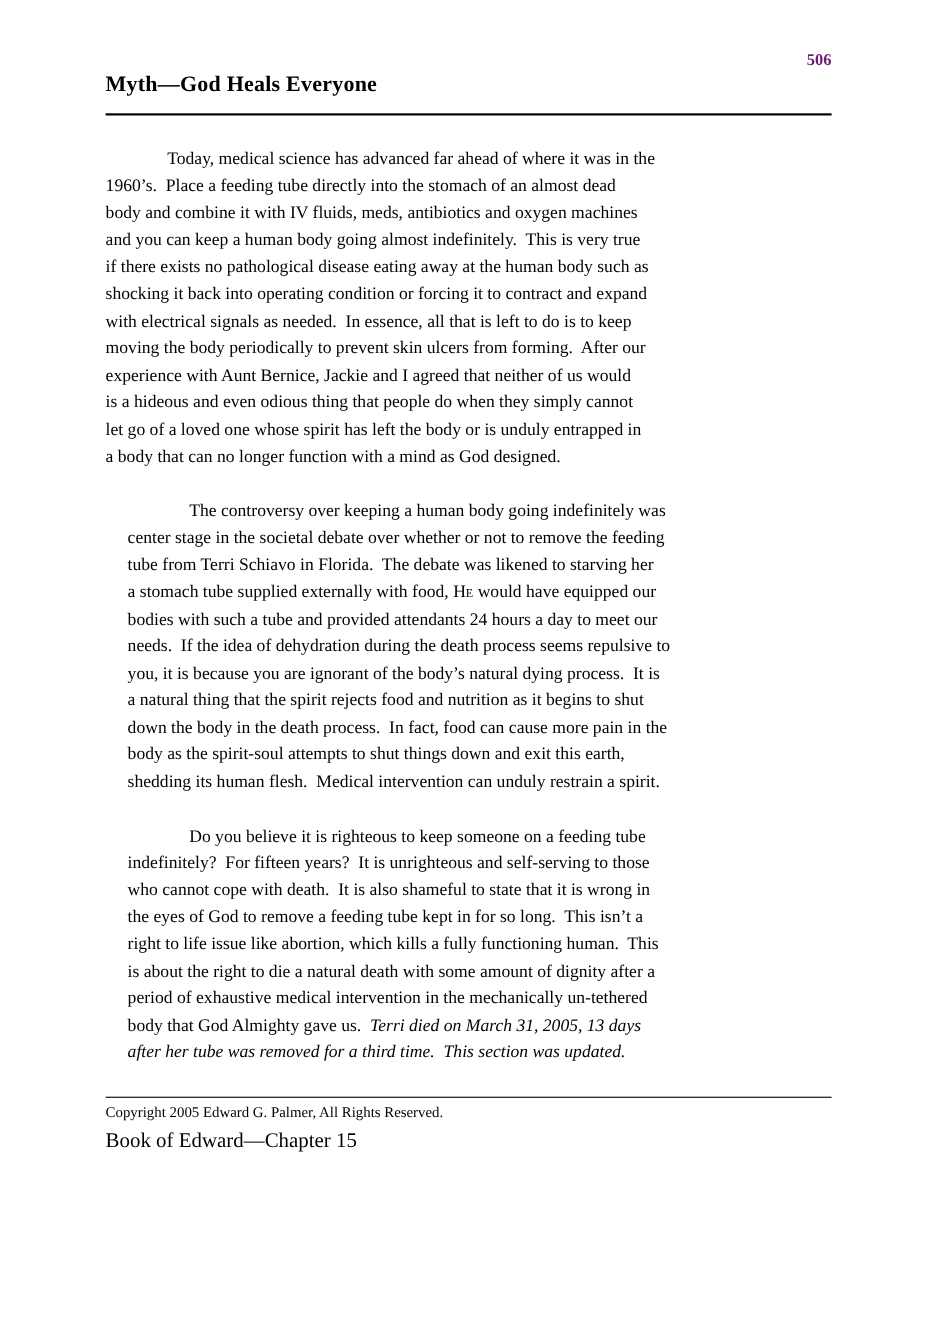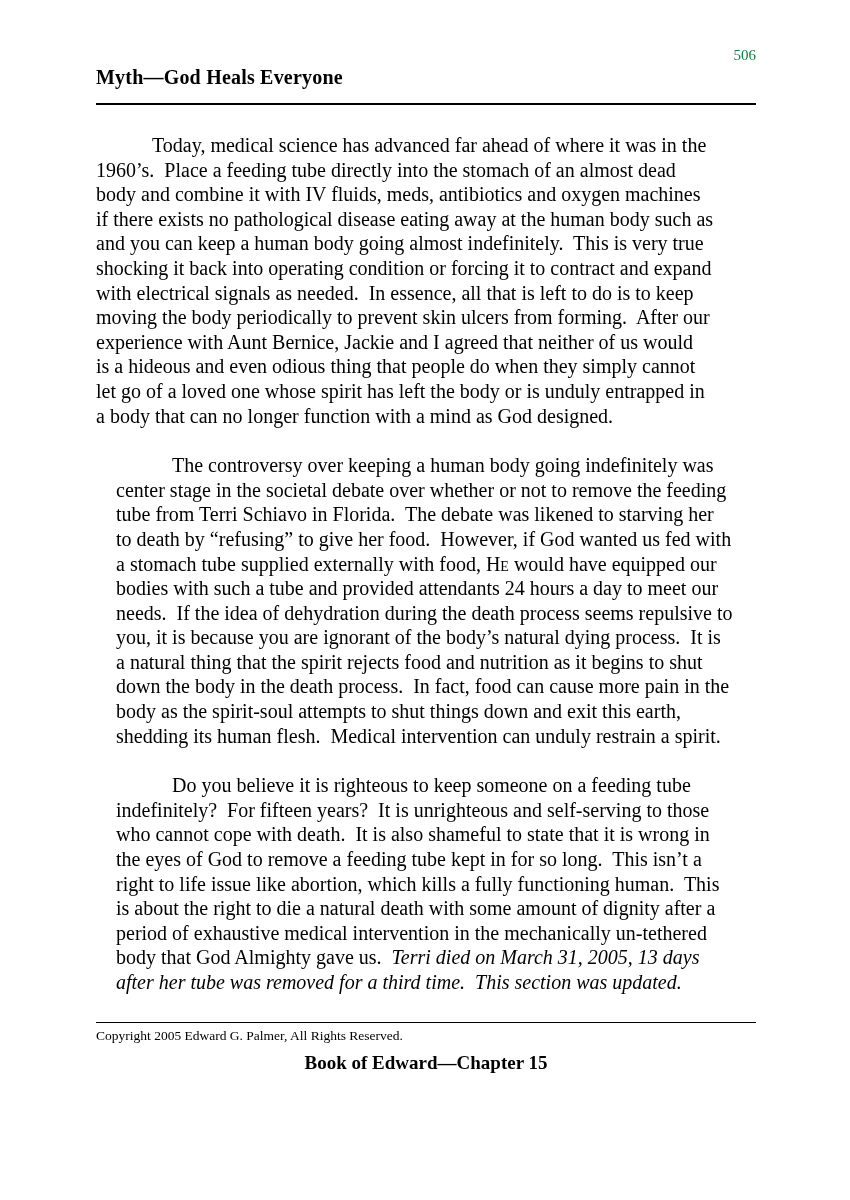--- a/index.html
+++ b/index.html
@@ -19,96 +19,96 @@
   }
   .content {
     margin-left: 96px;
     width: 660px;
     padding-top: 46px;
   }
   .page-number {
     text-align: right;
     font-size: 15px;
     line-height: 18px;
-    color: #15803d;
+    color: #701a75;
+    font-weight: bold;
   }
   .doc-title {
     margin-top: 1px;
     font-size: 20px;
     font-weight: bold;
     line-height: 24px;
     letter-spacing: 0.2px;
   }
   .header-rule {
     margin-top: 14px;
     height: 2px;
     background: #000000;
   }
   .body-text {
     margin-top: 28px;
   }
   .para + .para { margin-top: 25px; margin-left: 20px; }
   .line {
-    font-size: 20px;
+    font-size: 16px;
     line-height: 24.6px;
     white-space: pre;
   }
   .line.indent { padding-left: 56px; }
   .sc { font-variant: small-caps; }
   .i { font-style: italic; }
   .footer-rule {
     margin-top: 27px;
     height: 1px;
     background: #000000;
   }
   .copyright {
     margin-top: 4px;
     font-size: 13.5px;
     line-height: 17px;
   }
   .book-title {
     margin-top: 7px;
-    text-align: center;
+    text-align: left;
     font-size: 19px;
-    font-weight: bold;
+    font-weight: normal;
     line-height: 24px;
   }
 </style>
 </head>
 <body>
 
 <div class="page">
   <div class="content">
 
     <div class="page-number">506</div>
 
     <h1 class="doc-title">Myth—God Heals Everyone</h1>
 
     <div class="header-rule"></div>
 
     <div class="body-text">
         <div class="para">
           <div class="line indent"><span>Today, medical science has advanced far ahead of where it was in the</span></div>
           <div class="line"><span>1960’s.  Place a feeding tube directly into the stomach of an almost dead</span></div>
           <div class="line"><span>body and combine it with IV fluids, meds, antibiotics and oxygen machines</span></div>
+          <div class="line"><span>and you can keep a human body going almost indefinitely.  This is very true</span></div>
           <div class="line"><span>if there exists no pathological disease eating away at the human body such as</span></div>
-          <div class="line"><span>and you can keep a human body going almost indefinitely.  This is very true</span></div>
           <div class="line"><span>shocking it back into operating condition or forcing it to contract and expand</span></div>
           <div class="line"><span>with electrical signals as needed.  In essence, all that is left to do is to keep</span></div>
           <div class="line"><span>moving the body periodically to prevent skin ulcers from forming.  After our</span></div>
           <div class="line"><span>experience with Aunt Bernice, Jackie and I agreed that neither of us would</span></div>
           <div class="line"><span>is a hideous and even odious thing that people do when they simply cannot</span></div>
           <div class="line"><span>let go of a loved one whose spirit has left the body or is unduly entrapped in</span></div>
           <div class="line"><span>a body that can no longer function with a mind as God designed.</span></div>
         </div>
         <div class="para">
           <div class="line indent"><span>The controversy over keeping a human body going indefinitely was</span></div>
           <div class="line"><span>center stage in the societal debate over whether or not to remove the feeding</span></div>
           <div class="line"><span>tube from Terri Schiavo in Florida.  The debate was likened to starving her</span></div>
-          <div class="line"><span>to death by “refusing” to give her food.  However, if God wanted us fed with</span></div>
           <div class="line"><span>a stomach tube supplied externally with food, </span><span class="sc">He</span><span> would have equipped our</span></div>
           <div class="line"><span>bodies with such a tube and provided attendants 24 hours a day to meet our</span></div>
           <div class="line"><span>needs.  If the idea of dehydration during the death process seems repulsive to</span></div>
           <div class="line"><span>you, it is because you are ignorant of the body’s natural dying process.  It is</span></div>
           <div class="line"><span>a natural thing that the spirit rejects food and nutrition as it begins to shut</span></div>
           <div class="line"><span>down the body in the death process.  In fact, food can cause more pain in the</span></div>
           <div class="line"><span>body as the spirit-soul attempts to shut things down and exit this earth,</span></div>
           <div class="line"><span>shedding its human flesh.  Medical intervention can unduly restrain a spirit.</span></div>
         </div>
         <div class="para">

